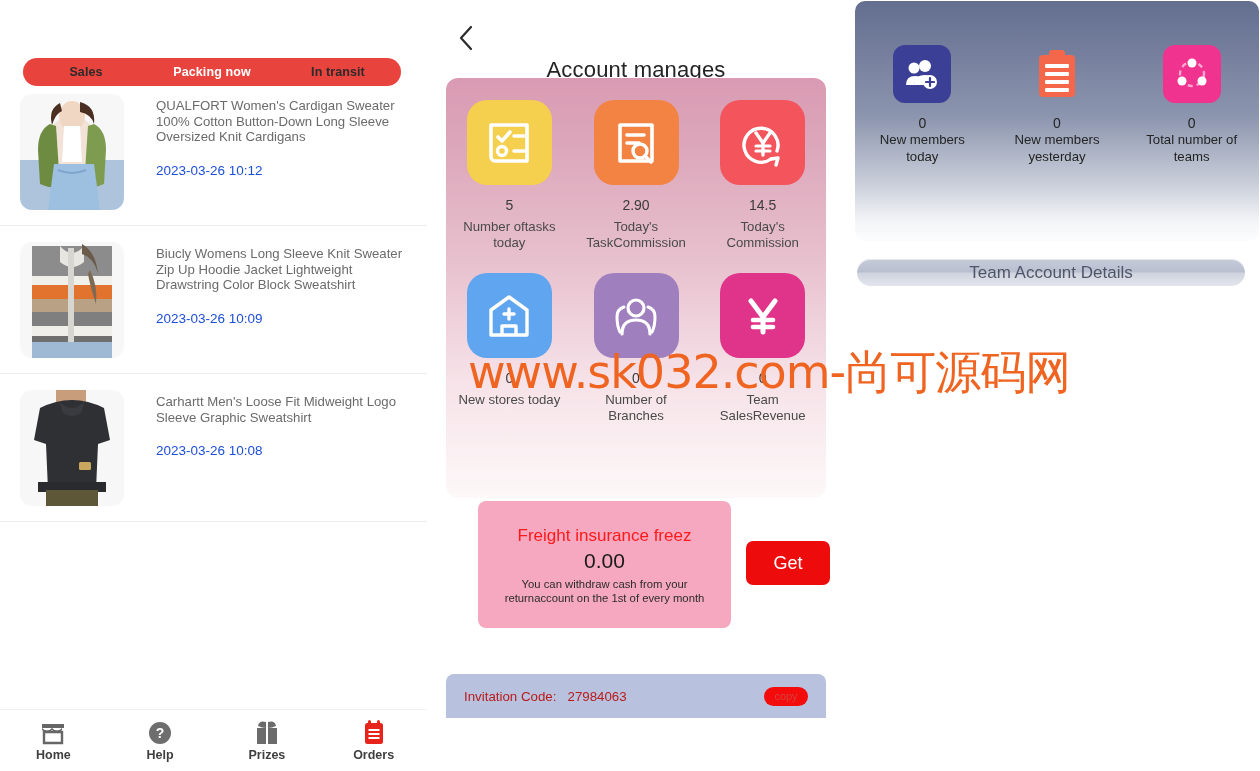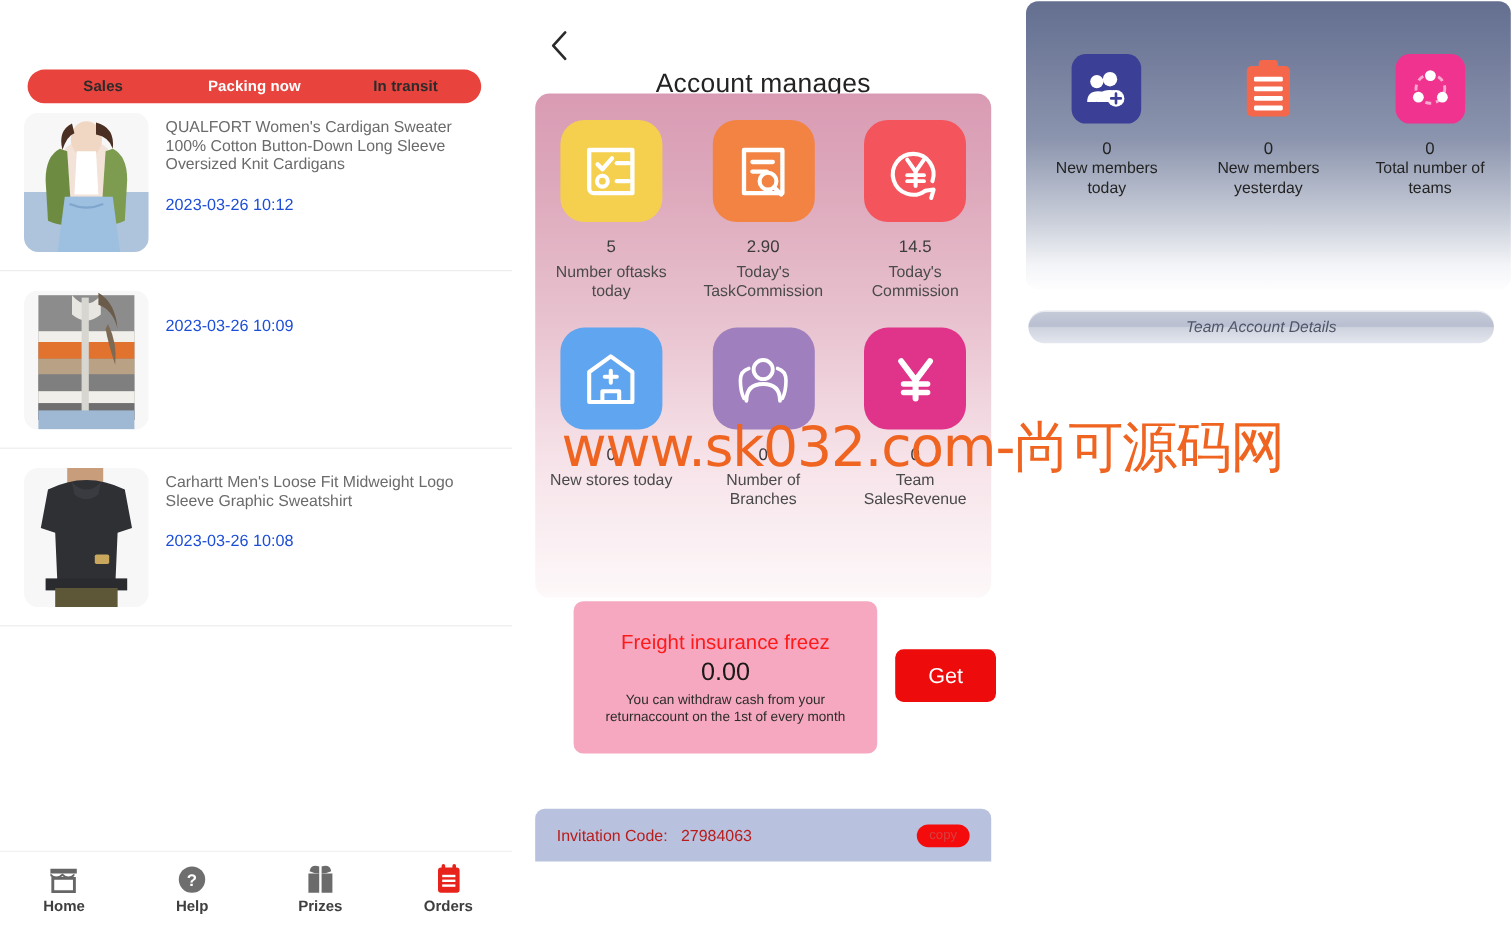--- a/index.html
+++ b/index.html
@@ -28,20 +28,21 @@
     color: #2b2b2b; letter-spacing: .1px;
   }
   .status-tab.active { color: #ffffff; }
 
   
   .product-list { position: absolute; left: 0; top: 78px; width: 427px; }
   .product-row {
     position: relative; display: flex; align-items: flex-start;
     padding: 16px 14px 8px 20px; min-height: 148px;
     border-bottom: 1px solid #ededed;
+    gap: 18px;
   }
   .product-row:last-child { border-bottom: 1px solid #ededed; }
   .thumb {
     width: 104px; height: 116px; flex: 0 0 104px; border-radius: 12px;
     margin-right: 14px; position: relative; overflow: hidden; background: #fff;
   }
   .thumb svg { display:block; width: 104px; height: 116px; }
   .prod-info { flex: 1; padding-top: 4px; }
   .prod-title {
     font-size: 13.2px; color: #6b6b6b; line-height: 15.5px;
@@ -131,24 +132,23 @@
   }
   .team-value { margin-top: 12px; font-size: 14px; color: #242424; line-height: 16px; }
   .team-label {
     margin-top: 0; font-size: 13.2px; color: #242424; text-align: center;
     line-height: 17px; max-width: 120px;
   }
   .team-details-btn {
     position: absolute; left: 12px; top: 259px; width: 388px; height: 27px;
     border-radius: 14px; border: none; cursor: pointer;
     background: linear-gradient(180deg, #c6cbd9 0%, #b9bfd0 48%, #cfd3de 52%, #e3e6ee 100%);
-    color: #4f5668; font-size: 13px; font-family: "Liberation Sans", sans-serif;
+    color: #4f5668; font-size: 17px; font-family: "Liberation Sans", sans-serif;
     display: flex; align-items: center; justify-content: center;
     box-shadow: inset 0 1px 0 rgba(255,255,255,.6);
-    font-style: italic;
   }
 
   
   .watermark {
     position: absolute; left: 468px; top: 342px; z-index: 40;
     font-size: 46px; font-weight: normal; color: #ef6420;
     letter-spacing: -1px; white-space: nowrap; pointer-events: none;
     font-family: "DejaVu Sans", sans-serif;
   }
 
@@ -215,20 +215,21 @@
             <rect x="12" y="84" width="80" height="10" fill="#f0efe9"></rect>
             <rect x="12" y="94" width="80" height="14" fill="#6f6f6f"></rect>
             <path d="M40 4 q12 14 24 0 l0 16 q-12 10 -24 0z" fill="#e8e6e0"></path>
             <rect x="48" y="6" width="6" height="102" fill="#d8d6d0"></rect>
             <path d="M62 2 q14 8 16 30 q-4 -16 -16 -20z" fill="#6b5b4a"></path>
             <path d="M70 28 q8 16 6 34 q-6 -18 -8 -30z" fill="#7d6a55"></path>
             <rect x="12" y="100" width="80" height="16" fill="#9fb8d4"></rect>
           </svg>
         </div>
         <div class="prod-info">
+          <div class="prod-title">Biucly Womens Long Sleeve Knit Sweater Zip Up Hoodie Jacket Lightweight Drawstring Color Block Sweatshirt</div>
           <div class="prod-date">2023-03-26 10:09</div>
         </div>
       </div>
 
       <div class="product-row">
         <div class="thumb">
           <svg viewBox="0 0 104 116">
             <rect width="104" height="116" fill="#f7f7f7" rx="10"></rect>
             <rect x="36" y="0" width="30" height="16" fill="#c79d7c"></rect>
             <path d="M20 18 q16 -8 32 -8 q16 0 32 8 l6 32 -12 4 l-2 46 -48 0 l-2 -46 -12 -4z" fill="#2f3034"></path>

